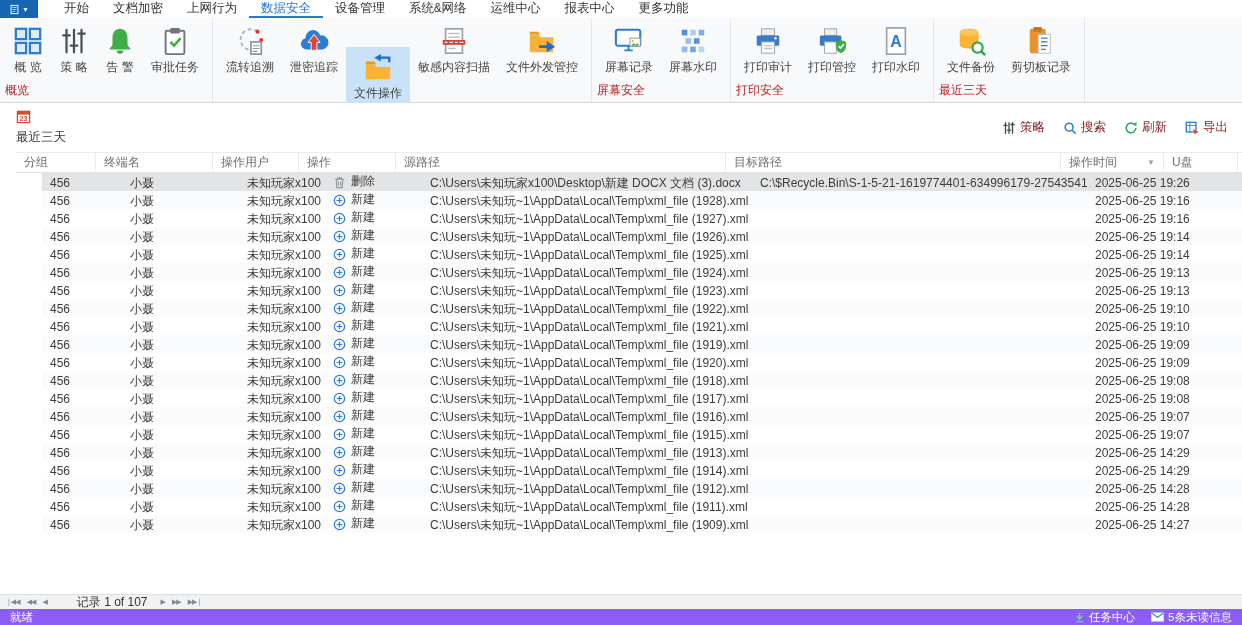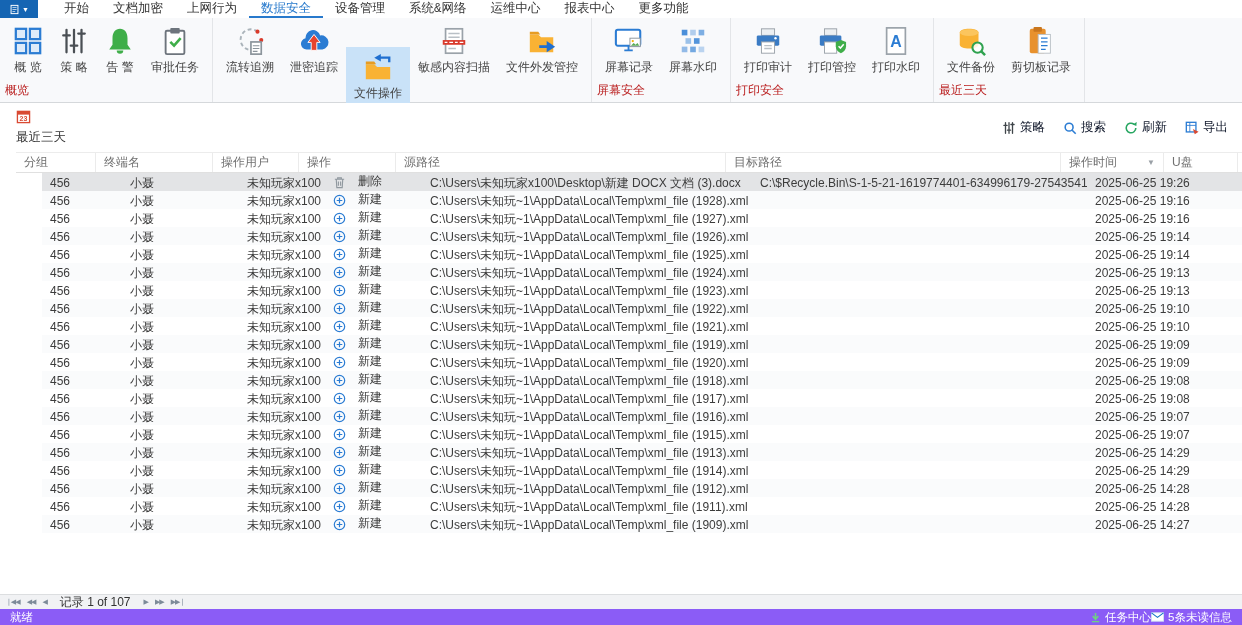--- a/index.html
+++ b/index.html
@@ -24,47 +24,47 @@
   .ritem { display:flex; flex-direction:column; align-items:center; gap:3px; padding:5px 8px 4px; font-size:12px; color:#444; cursor:pointer; white-space:nowrap; }
   .ritem svg { width:30px; height:30px; }
   .ritem.selected { background:#c9e2f8;margin-top:26px; }
   .rgroup-label { text-align:left; font-size:12px; color:#b91c1c; padding:2px 0 5px; }
 
   
   .filterbar { height:49px; display:flex; align-items:center; padding:0 14px 0 16px; background:#fff; flex:0 0 auto; }
   .date-filter { display:flex; gap:5px; font-size:12.5px; color:#333; cursor:pointer;flex-direction:column; }
   .date-filter svg { width:15px; height:15px; }
   .fb-actions { margin-left:auto; display:flex; gap:18px; }
-  .fb-btn { display:flex; align-items:center; gap:4px; font-size:12.5px; color:#0f172a; cursor:pointer; }
+  .fb-btn { display:flex; align-items:center; gap:4px; font-size:12.5px; color:#7f1d1d; cursor:pointer; }
   .fb-btn svg { width:14px; height:14px; }
 
   
   .table-wrap { flex:0 0 auto; }
   .thead, .trow { display:grid; grid-template-columns:80px 117px 86px 97px 330px 335px 103px 74px 20px; }
   .thead { height:21px; line-height:21px; border-top:1px solid #ececec; border-bottom:1px solid #e0e0e0; font-size:12px; color:#707070; background:#fff;margin-left:16px; }
   .th { padding-left:8px; border-right:1px solid #ebebeb; white-space:nowrap; overflow:hidden; cursor:pointer; display:flex; align-items:center; }
   .th:last-child { border-right:none; }
   .th .sort-arrow { margin-left:auto; margin-right:8px; font-size:8px; color:#9aa0a6; }
   .rows { height:421px; overflow:hidden; }
   .trow { height:18px; line-height:21.3px; font-size:12px; color:#3c3c3c; cursor:pointer;margin-left:42px; }
   .trow:nth-child(even) { background:#fafbfc; }
   .trow.selected { background:#e3e4e6; }
   .td { padding-left:8px; white-space:nowrap; overflow:hidden; }
-  .td-op { display:flex; align-items:center; gap:12px; }
+  .td-op { display:flex; align-items:center; gap:5px; }
   .td-op svg { width:13px; height:13px; flex:0 0 auto; }
   .td-actions { color:#2779cc; font-weight:bold; letter-spacing:1px; font-size:11px; padding-left:0; }
 
   
   .pagebar { height:15px; background:#f1f2f4; border-top:1px solid #dcdee0; display:flex; align-items:center; gap:7px; padding-left:6px; flex:0 0 auto; }
   .pg-btn { font-size:7px; color:#7d8b99; cursor:pointer; letter-spacing:-1px; }
-  .pg-text { font-size:12px; color:#333; padding:0 6px; }
+  .pg-text { font-size:12px; color:#333; padding:0 6px;margin-left:17px; }
 
   
   .statusbar { height:16px; background:#8b5cf6; color:#fff; display:flex; align-items:center; font-size:11.5px; padding:0 10px; flex:0 0 auto; }
-  .sb-right { margin-left:auto; display:flex; align-items:flex-start; gap:0; }
+  .sb-right { margin-left:auto; display:flex; align-items:flex-start; gap:16px; }
   .sb-item { display:flex; align-items:center; gap:4px; cursor:pointer; }
 </style>
 </head>
 <body>
 
 <div class="screen">
 
   <div class="tabbar">
     <div class="app-btn">
       <svg viewBox="0 0 16 16">

